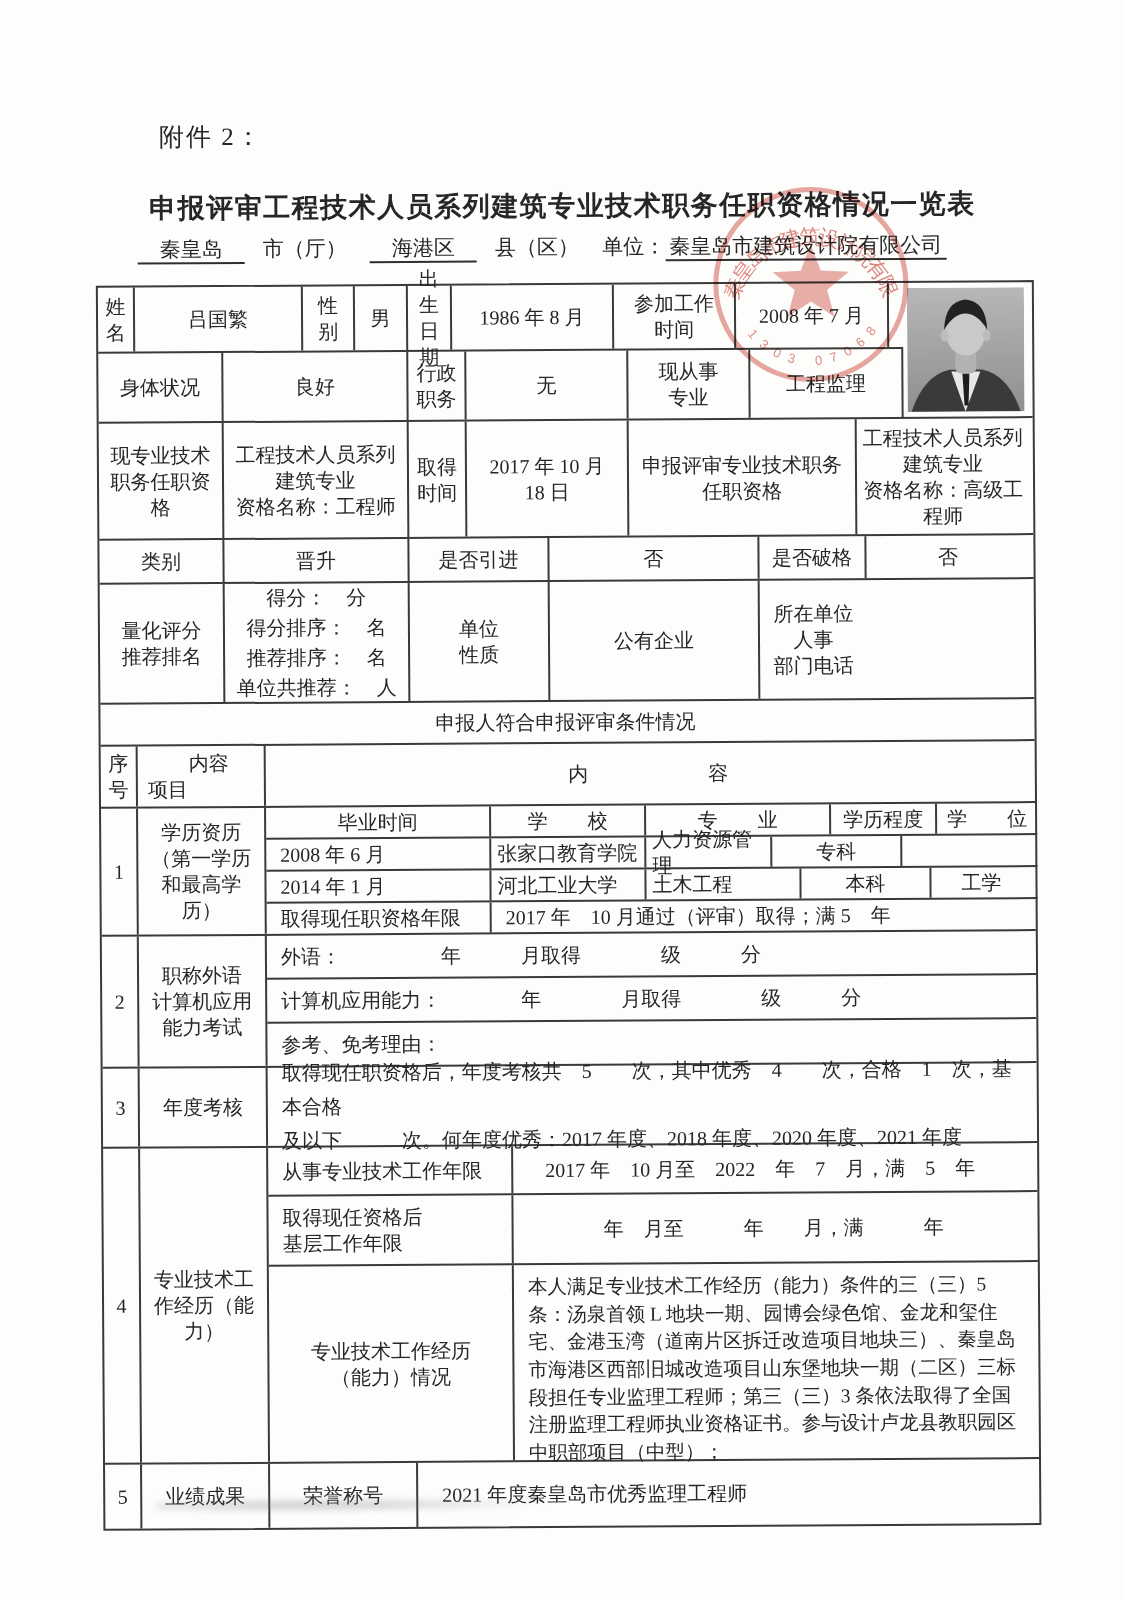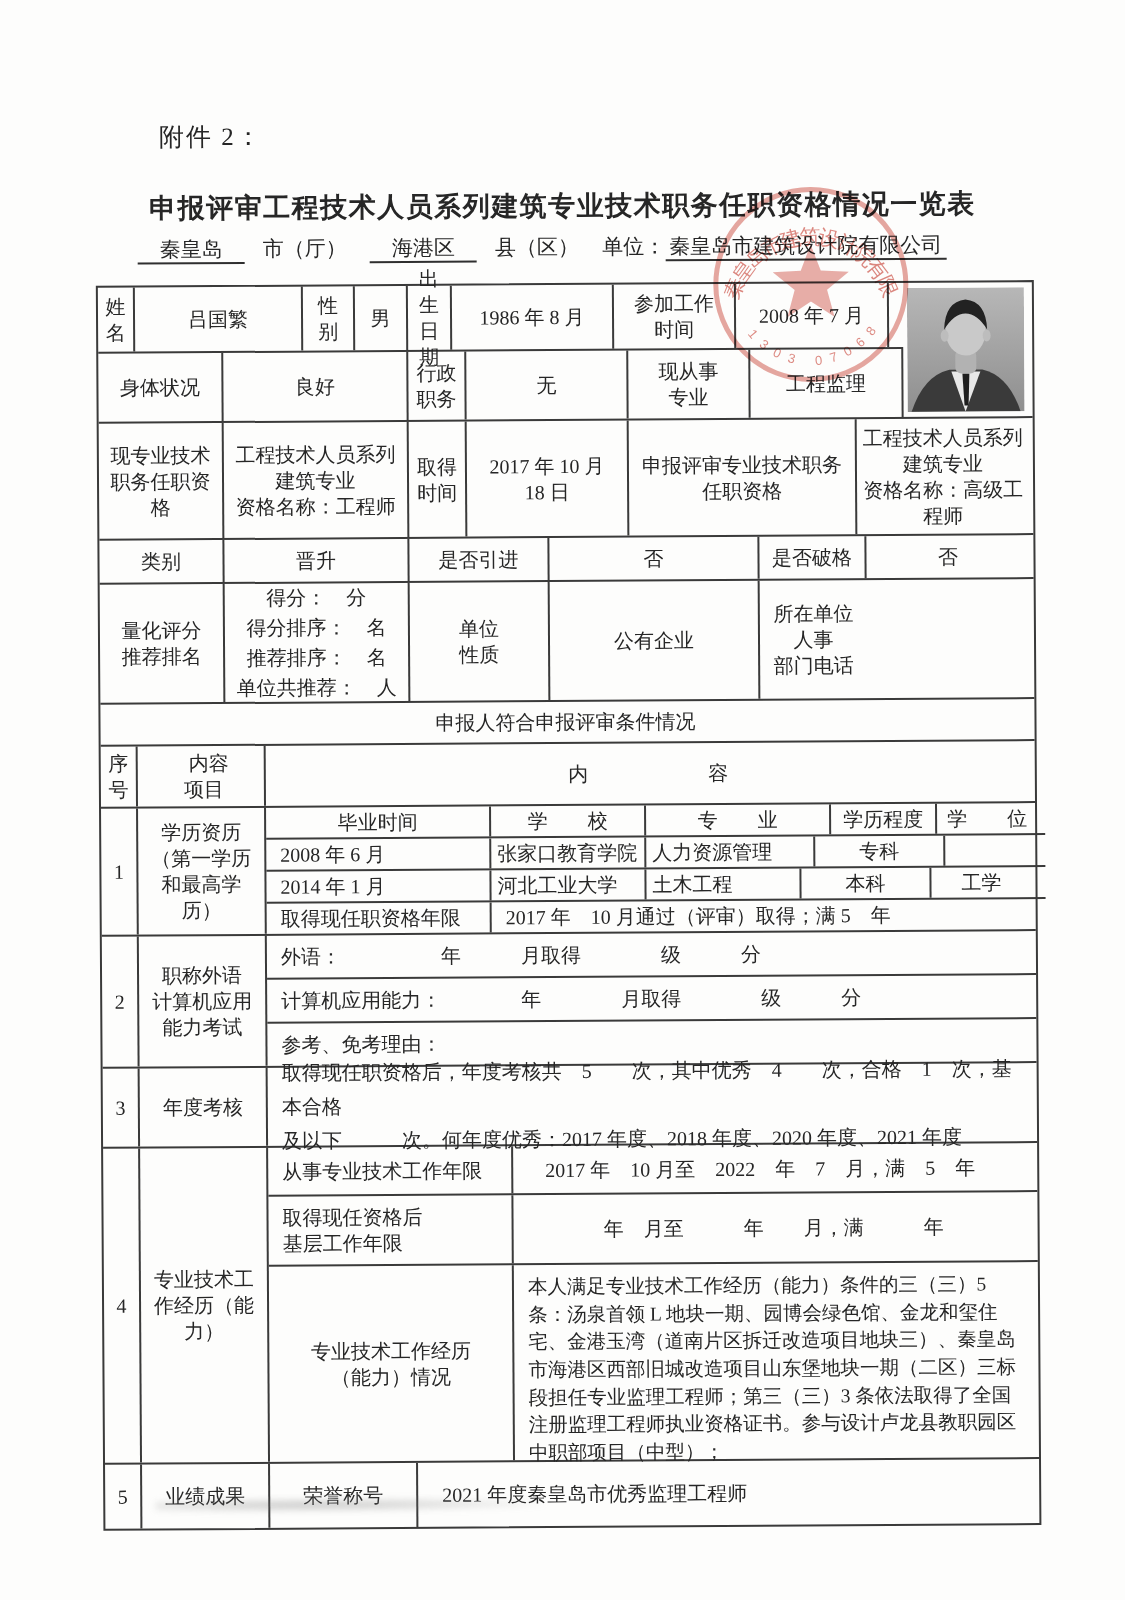--- a/index.html
+++ b/index.html
@@ -157,21 +157,21 @@
 
     <div class="row" style="height:40px">
       <div class="c" style="width:930px">申报人符合申报评审条件情况</div>
     </div>
 
     <div class="row" style="height:60px">
       <div class="c" style="width:37px">序
 号</div>
       <div class="c" style="width:128px;flex-direction:column;align-items:stretch;justify-content:center">
         <span style="text-align:center;padding-left:16px">内容</span>
-        <span style="text-align:center;padding-left:6px">项目</span>
+        <span style="text-align:left;padding-left:6px">项目</span>
       </div>
       <div class="c" style="width:765px">内　　　　　　容</div>
     </div>
 
     <div class="row">
       <div class="c" style="width:37px">1</div>
       <div class="c" style="width:128px">学历资历
 （第一学历
 和最高学
 历）</div>
@@ -179,21 +179,21 @@
         <div class="row" style="height:30px">
           <div class="c" style="width:225px">毕业时间</div>
           <div class="c" style="width:155px">学　　校</div>
           <div class="c" style="width:185px">专　　业</div>
           <div class="c" style="width:106px">学历程度</div>
           <div class="c" style="width:100px">学　　位</div>
         </div>
         <div class="row" style="height:30px">
           <div class="c cl" style="width:225px">2008 年 6 月</div>
           <div class="c cl" style="width:155px;padding-left:6px">张家口教育学院</div>
-          <div class="c cl" style="width:169px;padding-left:6px">人力资源管理</div>
+          <div class="c cl" style="width:126px;padding-left:6px">人力资源管理</div>
           <div class="c" style="width:130px">专科</div>
           <div class="c" style="width:100px"></div>
         </div>
         <div class="row" style="height:30px">
           <div class="c cl" style="width:225px">2014 年 1 月</div>
           <div class="c cl" style="width:155px;padding-left:6px">河北工业大学</div>
           <div class="c cl" style="width:155px;padding-left:6px">土木工程</div>
           <div class="c" style="width:130px">本科</div>
           <div class="c" style="width:100px">工学</div>
         </div>

